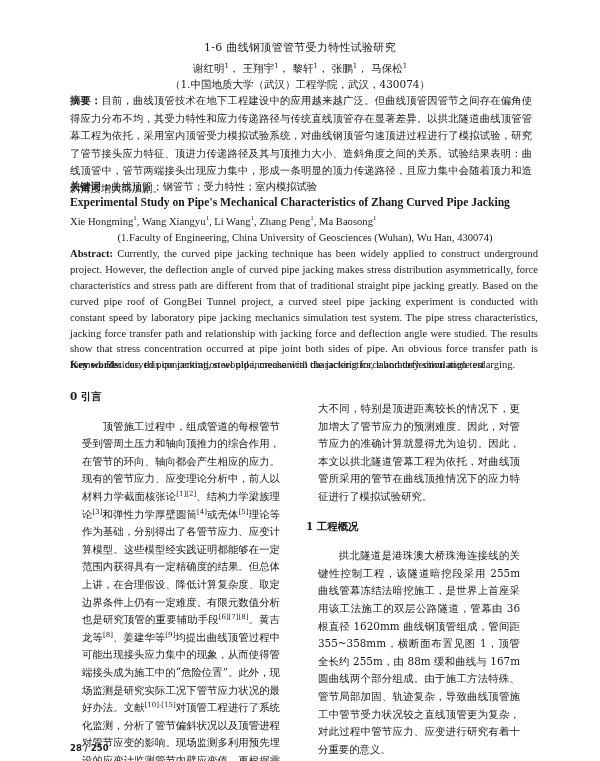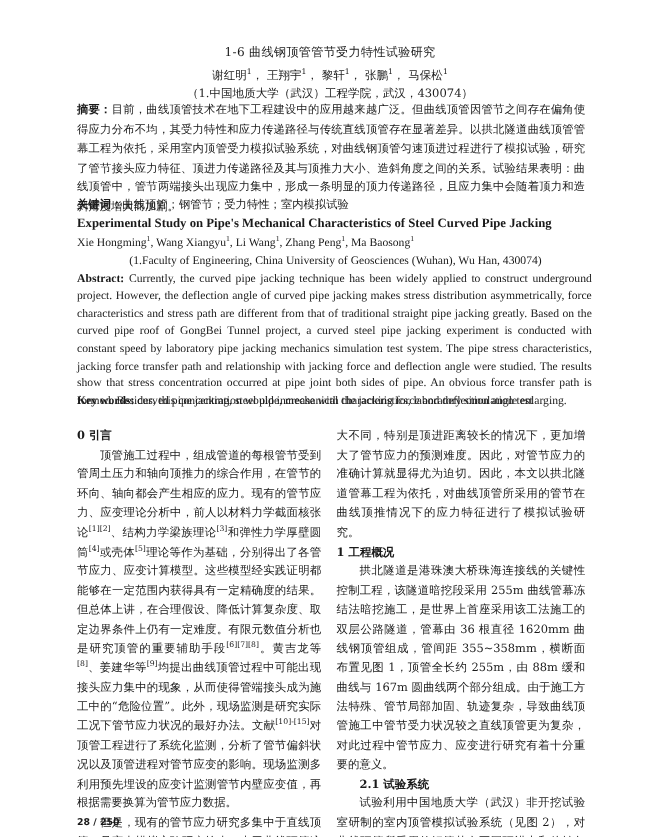--- a/index.html
+++ b/index.html
@@ -18,21 +18,21 @@
   .en { font-family: "Liberation Serif", serif; font-size: 10.6px; line-height: 15.9px; }
   .en-authors { position: absolute; top: 214px; left: 70px; width: 470px; }
   .en-affil { position: absolute; top: 230px; left: 70px; width: 470px; text-align: center; }
   .en-abs { position: absolute; top: 246px; left: 70px; width: 468px; text-align: justify; }
   .en-kw { position: absolute; top: 357px; left: 70px; width: 470px; }
   b.lbl { font-weight: bold; margin-top: 40px; }
   sup { font-size: 7px; vertical-align: super; line-height: 0; }
   .col { position: absolute; top: 388px; font-size: 10.4px; line-height: 17.6px; text-align: justify; }
   .col-left { left: 70px; width: 222px; }
   .col-right { left: 306px; width: 226px; }
-  .col p { margin: 0; text-indent: 2em; }
+  .col p { margin: 12px; text-indent: 2em; }
   .col p.noindent { text-indent: 0; }
   .h1 { font-weight: bold; margin: 0; text-indent: 0; }
   .h2 { font-weight: bold; margin: 0; padding-left: 2em; }
   .footer { position: absolute; top: 743px; left: 70px; font-size: 8.5px; font-weight: bold; font-family: "DejaVu Sans", sans-serif; }
 </style>
 </head>
 <body>
 
 <div class="page">
 
@@ -49,21 +49,21 @@
   <div class="affil-cn">（1.中国地质大学（武汉）工程学院，武汉，430074）</div>
 
   <div class="block abs-cn">
     <b class="lbl">摘要：</b><span>目前，曲线顶管技术在地下工程建设中的应用越来越广泛。但曲线顶管因管节之间存在偏角使得应力分布不均，其受力特性和应力传递路径与传统直线顶管存在显著差异。以拱北隧道曲线顶管管幕工程为依托，采用室内顶管受力模拟试验系统，对曲线钢顶管匀速顶进过程进行了模拟试验，研究了管节接头应力特征、顶进力传递路径及其与顶推力大小、造斜角度之间的关系。试验结果表明：曲线顶管中，管节两端接头出现应力集中，形成一条明显的顶力传递路径，且应力集中会随着顶力和造斜角度增大而加剧。</span>
   </div>
 
   <div class="block kw-cn">
     <b class="lbl">关键词：</b><span>曲线顶管；钢管节；受力特性；室内模拟试验</span>
   </div>
 
-  <div class="en-title">Experimental Study on Pipe's Mechanical Characteristics of Steel Curved Pipe Jacking</div>
+  <div class="en-title">Experimental Study on Pipe's Mechanical Characteristics of Zhang Curved Pipe Jacking</div>
 
   <div class="en en-authors">
     <span>Xie Hongming</span><sup>1</sup>,
     <span>Wang Xiangyu</span><sup>1</sup>,
     <span>Li Wang</span><sup>1</sup>,
     <span>Zhang Peng</span><sup>1</sup>,
     <span>Ma Baosong</span><sup>1</sup>
   </div>
 
   <div class="en en-affil">(1.Faculty of Engineering, China University of Geosciences (Wuhan), Wu Han, 430074)</div>

